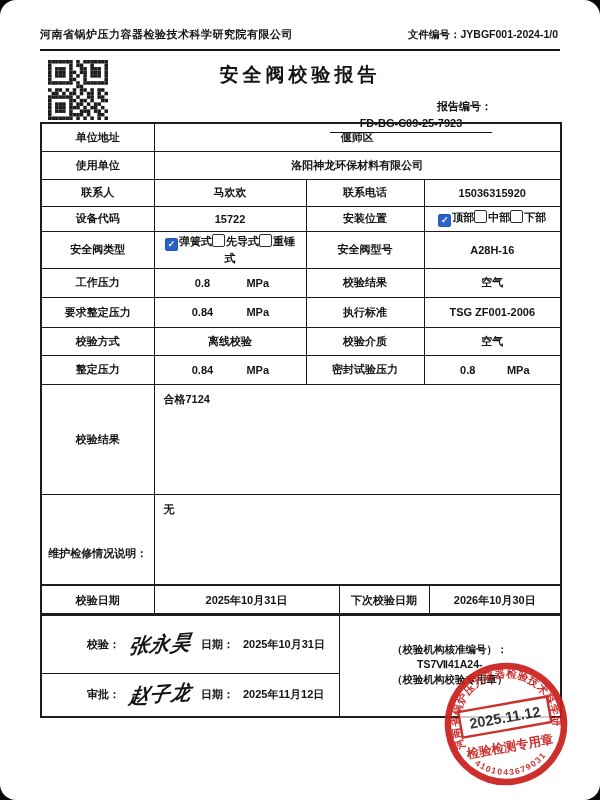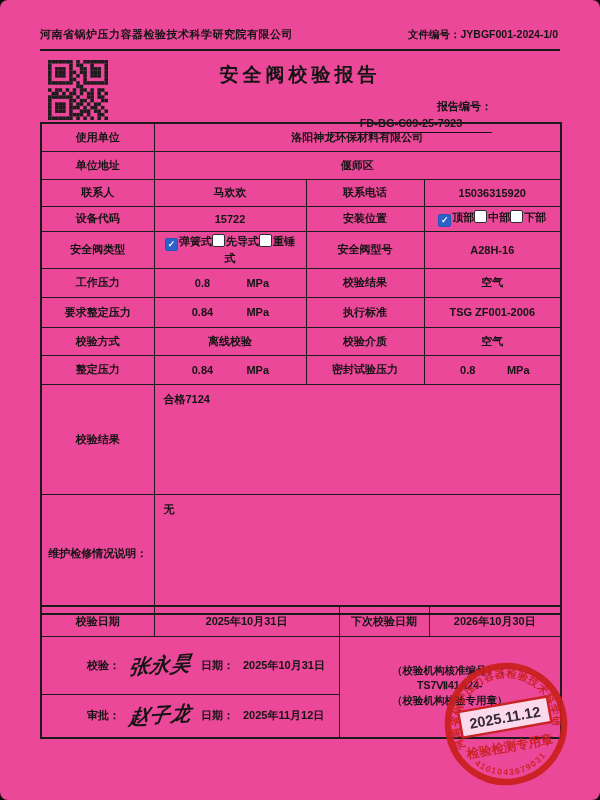--- a/index.html
+++ b/index.html
@@ -1,32 +1,32 @@
 <!DOCTYPE html>
 <html><head>
 <meta charset="utf-8">
 <style>
   html,body{margin:0;padding:0;}
   body{width:600px;height:800px;background:#0a0a0a;font-family:"Liberation Sans",sans-serif;position:relative;}
-  .page{position:absolute;inset:0;background:#ec4899;border-radius:8px;overflow:hidden;color:#141414;}
+  .page{position:absolute;inset:0;background:#ffffff;border-radius:16px;overflow:hidden;color:#141414;}
 
   
   .company{position:absolute;left:40px;top:27px;font-size:11px;font-weight:700;letter-spacing:.5px;}
   .docno{position:absolute;right:42px;top:28px;font-size:10.5px;font-weight:700;}
   .headrule{position:absolute;left:40px;right:40px;top:49px;height:2px;background:#161616;}
   .qr{position:absolute;left:47px;top:60px;}
   .title{position:absolute;left:0;right:0;top:62px;text-align:center;font-size:19px;font-weight:700;letter-spacing:4px;}
   .reportno{position:absolute;left:330px;top:99px;display:flex;align-items:flex-end;font-size:11px;font-weight:700;flex-direction:column;}
   .reportno .rlabel{padding-bottom:3px;}
   .reportno .rline{width:162px;border-bottom:1.6px solid #161616;text-align:center;padding-bottom:3px;}
 
   
   table{border-collapse:collapse;table-layout:fixed;position:absolute;left:40px;width:520px;background:transparent;}
   .t1{top:122px;}
-  .t2{top:605px;padding-left:29px;}
+  .t2{top:584px;padding-left:29px;}
   td{border:1px solid #1b1b1b;font-size:11px;font-weight:700;text-align:center;vertical-align:middle;padding:2px 3px;overflow:hidden;}
   table{border:2px solid #1b1b1b;}
   .topleft{text-align:left;vertical-align:top;padding:7px 9px;}
 
   .pcell{padding:8px;}
   .pwrap{display:flex;align-items:center;width:100%;}
   .pv{flex:1.25;text-align:center;}
   .pu{flex:.8;text-align:left;padding-left:4px;}
 
   .cbgroup{word-break:break-all;line-height:15px;margin-top:36px;}
@@ -231,26 +231,26 @@
 
   <table class="t1">
     <colgroup>
         <col style="width:113px">
         <col style="width:152px">
         <col style="width:118px">
         <col style="width:137px">
       </colgroup>
     <tbody>
         <tr style="height:28px">
+      <td>单位地址</td>
+      <td colspan="3">偃师区</td>
+    </tr>
+    <tr style="height:28px">
       <td>使用单位</td>
       <td colspan="3">洛阳神龙环保材料有限公司</td>
-    </tr>
-    <tr style="height:28px">
-      <td>单位地址</td>
-      <td colspan="3">偃师区</td>
     </tr>
     <tr style="height:27px">
       <td>联系人</td>
       <td>马欢欢</td>
       <td>联系电话</td>
       <td>15036315920</td>
     </tr>
     <tr style="height:25px">
       <td>设备代码</td>
       <td>15722</td>

